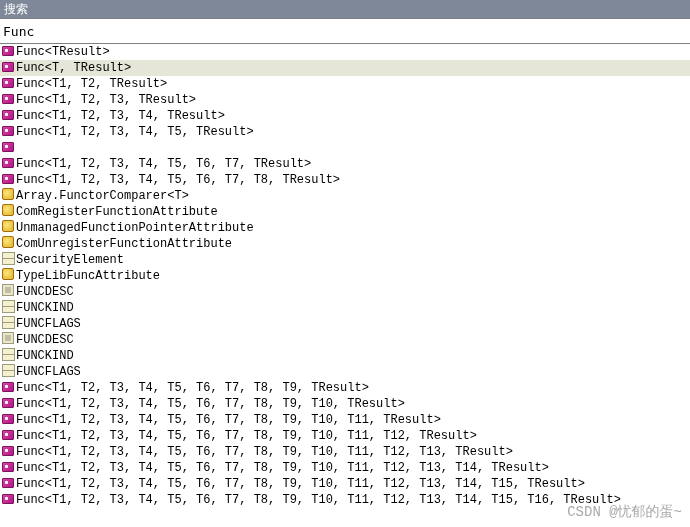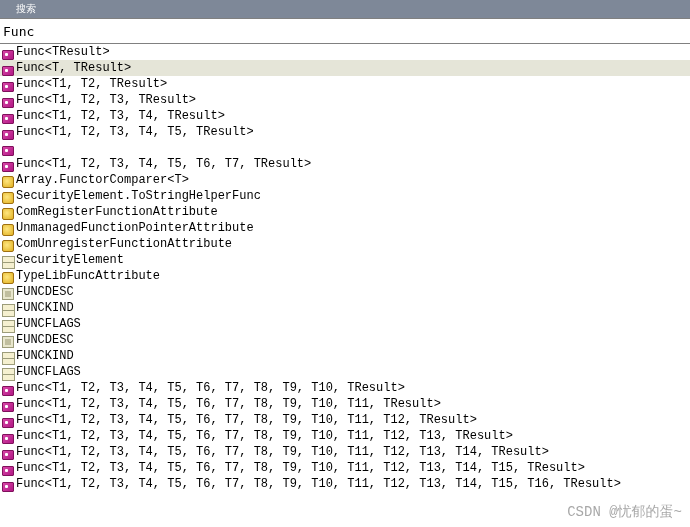--- a/index.html
+++ b/index.html
@@ -10,41 +10,41 @@
       font-size: 12px;
       background: #fff;
       overflow: hidden;
       position: relative;
     }
     .titlebar {
       background: #7e8898;
       color: #fff;
       height: 18px;
       line-height: 18px;
-      padding-left: 16px;
-      font-size: 10px;
+      padding-left: 4px;
+      font-size: 12px;
     }
     .searchbox {
       width: 100%;
       height: 20px;
       border: 1px solid #808080;
       border-left: none;
       border-right: none;
       padding: 12px 3px;
       font-family: monospace, "Courier New";
       font-size: 13px;
       outline: none;
       background: #fff;
     }
     .list {
       overflow: hidden;
     }
     .row {
       display: flex;
-      align-items: flex-end;
+      align-items: flex-start;
       height: 16px;
       line-height: 16px;
       padding-left: 2px;
       white-space: nowrap;
     }
     .row.selected {
       background: #e5e5d8;
     }
     .icon {
       width: 14px;
@@ -157,26 +157,26 @@
       <span class="label">Func&lt;T1, T2, T3, T4, T5, TResult&gt;</span>
     </div>
     <div class="row">
       <span class="icon ic-delegate"></span>
     </div>
     <div class="row">
       <span class="icon ic-delegate"></span>
       <span class="label">Func&lt;T1, T2, T3, T4, T5, T6, T7, TResult&gt;</span>
     </div>
     <div class="row">
+      <span class="icon ic-delegate"></span>
+      <span class="label">Func&lt;T1, T2, T3, T4, T5, T6, T7, T8, TResult&gt;</span>
+    </div>
+    <div class="row">
       <span class="icon ic-class"></span>
       <span class="label">Array.FunctorComparer&lt;T&gt;</span>
-    </div>
-    <div class="row">
-      <span class="icon ic-class"></span>
-      <span class="label">SecurityElement.ToStringHelperFunc</span>
     </div>
     <div class="row">
       <span class="icon ic-class"></span>
       <span class="label">ComRegisterFunctionAttribute</span>
     </div>
     <div class="row">
       <span class="icon ic-class"></span>
       <span class="label">UnmanagedFunctionPointerAttribute</span>
     </div>
     <div class="row">
@@ -210,20 +210,24 @@
     <div class="row">
       <span class="icon ic-enum"></span>
       <span class="label">FUNCKIND</span>
     </div>
     <div class="row">
       <span class="icon ic-enum"></span>
       <span class="label">FUNCFLAGS</span>
     </div>
     <div class="row">
       <span class="icon ic-delegate"></span>
+      <span class="label">Func&lt;T1, T2, T3, T4, T5, T6, T7, T8, T9, TResult&gt;</span>
+    </div>
+    <div class="row">
+      <span class="icon ic-delegate"></span>
       <span class="label">Func&lt;T1, T2, T3, T4, T5, T6, T7, T8, T9, T10, TResult&gt;</span>
     </div>
     <div class="row">
       <span class="icon ic-delegate"></span>
       <span class="label">Func&lt;T1, T2, T3, T4, T5, T6, T7, T8, T9, T10, T11, TResult&gt;</span>
     </div>
     <div class="row">
       <span class="icon ic-delegate"></span>
       <span class="label">Func&lt;T1, T2, T3, T4, T5, T6, T7, T8, T9, T10, T11, T12, TResult&gt;</span>
     </div>

